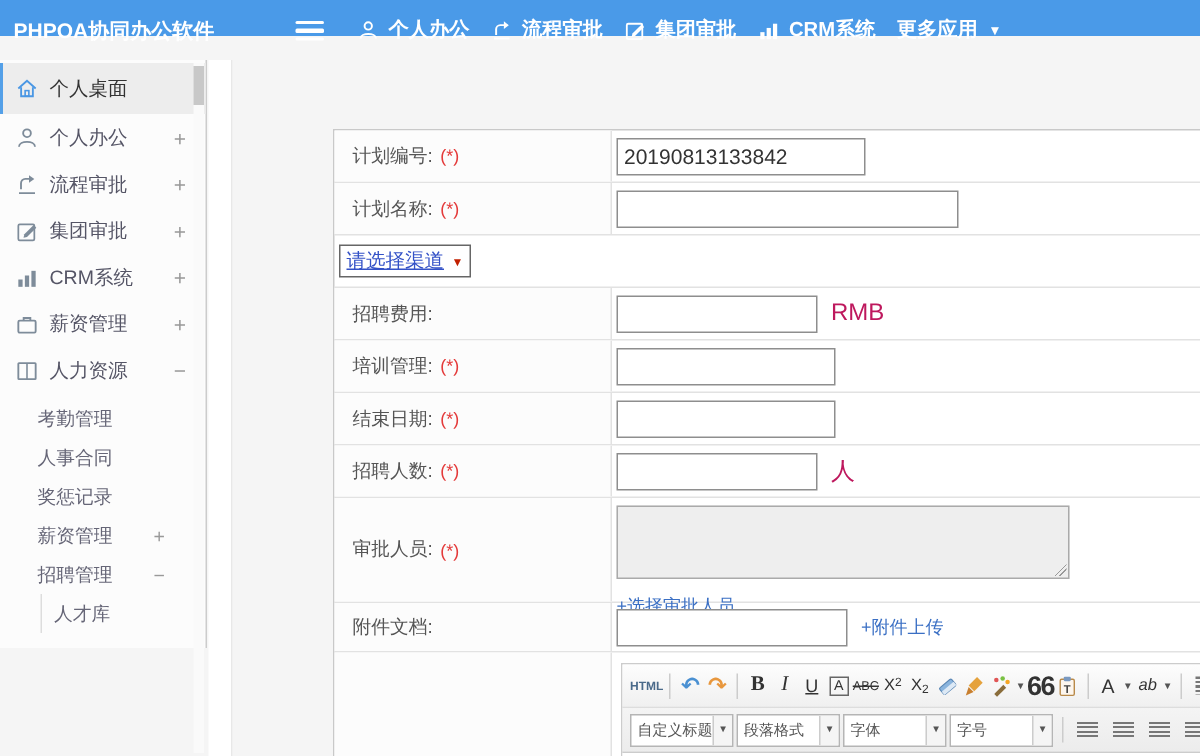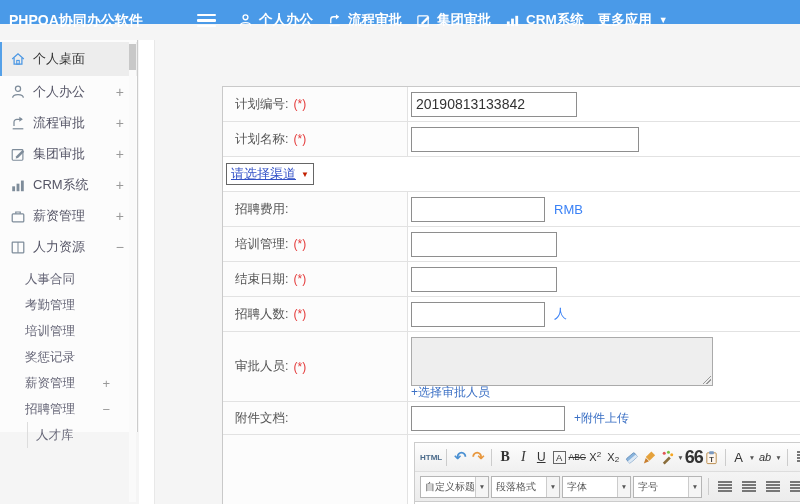--- a/index.html
+++ b/index.html
@@ -34,31 +34,31 @@
   .fcell-l{flex:none;width:185px;border-right:1px solid #e2e2e2;background:#fcfcfc;display:flex;align-items:center;padding-left:12px;font-size:12.5px;color:#555}
   .star{color:#e43b3b;margin-left:5px;font-size:12px}
   .fcell-v{flex:1;display:flex;align-items:center;padding:4px 0 4px 3px}
   input.txt{height:25px;border:1px solid #8e8e8e;font-size:13px;padding:0 4px;color:#333;background:#fff}
   #inp-plan-no{width:166px;font-size:14px}
   #inp-plan-name{width:228px}
   #inp-fee{width:134px}
   #inp-start,#inp-end{width:146px}
   #inp-count{width:134px}
   #inp-attach{width:154px}
-  .suffix{margin-left:9px;font-size:13px;color:#3b82f6}
+  .suffix{margin-left:9px;font-size:16px;color:#be185d}
   .sel{display:inline-flex;align-items:center;border:1px solid #666;height:22px;padding:0 4px;font-size:13px;background:#fff;cursor:pointer}
   .sel .sel-txt{color:#3351c7;text-decoration:underline}
   .sel .caret2{font-size:8px;margin-left:5px;color:#c22000}
   a.blue-link{color:#3a6fc4;font-size:12px;text-decoration:none;cursor:pointer;line-height:12px}
   .col{flex-direction:column;align-items:flex-start;padding-top:5px}
   .ta-wrap{position:relative;display:block}
   textarea.ta{width:302px;height:49px;background:#eee;border:1px solid #aaa;resize:none;display:block}
   .resize-corner{position:absolute;right:2px;bottom:2px;width:9px;height:9px;background:
     linear-gradient(135deg,transparent 0 54%,#999 54% 60%,transparent 60% 72%,#999 72% 78%,transparent 78%)}
-  .ta-link{margin-top:0}
+  .ta-link{margin-top:12px}
   .attach-link{margin-left:9px}
   .editor{margin:7px 0 0 3px;width:560px;border:1px solid #ccc;background:#fff}
   .tb-row1{height:29px;background:linear-gradient(#fdfdfd,#f0f0f0);border-bottom:1px solid #ddd;display:flex;align-items:center;padding:0 5px}
   .tb-row2{height:30px;background:linear-gradient(#f4f4f4,#ececec);border-bottom:1px solid #ccc;display:flex;align-items:center;padding:0 5px}
   .tbtn{min-width:18px;height:20px;display:flex;align-items:center;justify-content:center;font-size:12px;color:#333;margin:0;cursor:pointer}
   .tsep{width:1px;height:17px;background:#ccc;margin:0 4px}
   .tb-html{font-size:8px;font-weight:bold;color:#4a6a8a}
   .tb-undo{color:#4a90d2;font-size:15px;font-weight:bold}
   .tb-redo{color:#e8973d;font-size:15px;font-weight:bold}
   .tb-b{font-family:"Liberation Serif","DejaVu Serif",serif;font-weight:bold;font-size:14px}
@@ -178,27 +178,24 @@
   <div class="side-item">
     <svg width="16" height="16" viewBox="0 0 18 18">
         <rect x="2.5" y="3.5" width="13" height="12" rx="0.5" fill="none" stroke="#7e8c9a" stroke-width="1.4"></rect>
         <line x1="9" y1="3.5" x2="9" y2="15.5" stroke="#7e8c9a" stroke-width="1.2"></line>
       </svg>
     <span>人力资源</span>
     <span class="expand">−</span>
   </div>
   <div class="side-sub-group">
     <div class="side-sub">
+        <span>考勤管理</span>
+      </div>
+    <div class="side-sub">
         <span>人事合同</span>
-      </div>
-    <div class="side-sub">
-        <span>考勤管理</span>
-      </div>
-    <div class="side-sub">
-        <span>培训管理</span>
       </div>
     <div class="side-sub">
         <span>奖惩记录</span>
       </div>
     <div class="side-sub">
         <span>薪资管理</span>
         <span class="expand">+</span>
       </div>
     <div class="side-sub">
         <span>招聘管理</span>

